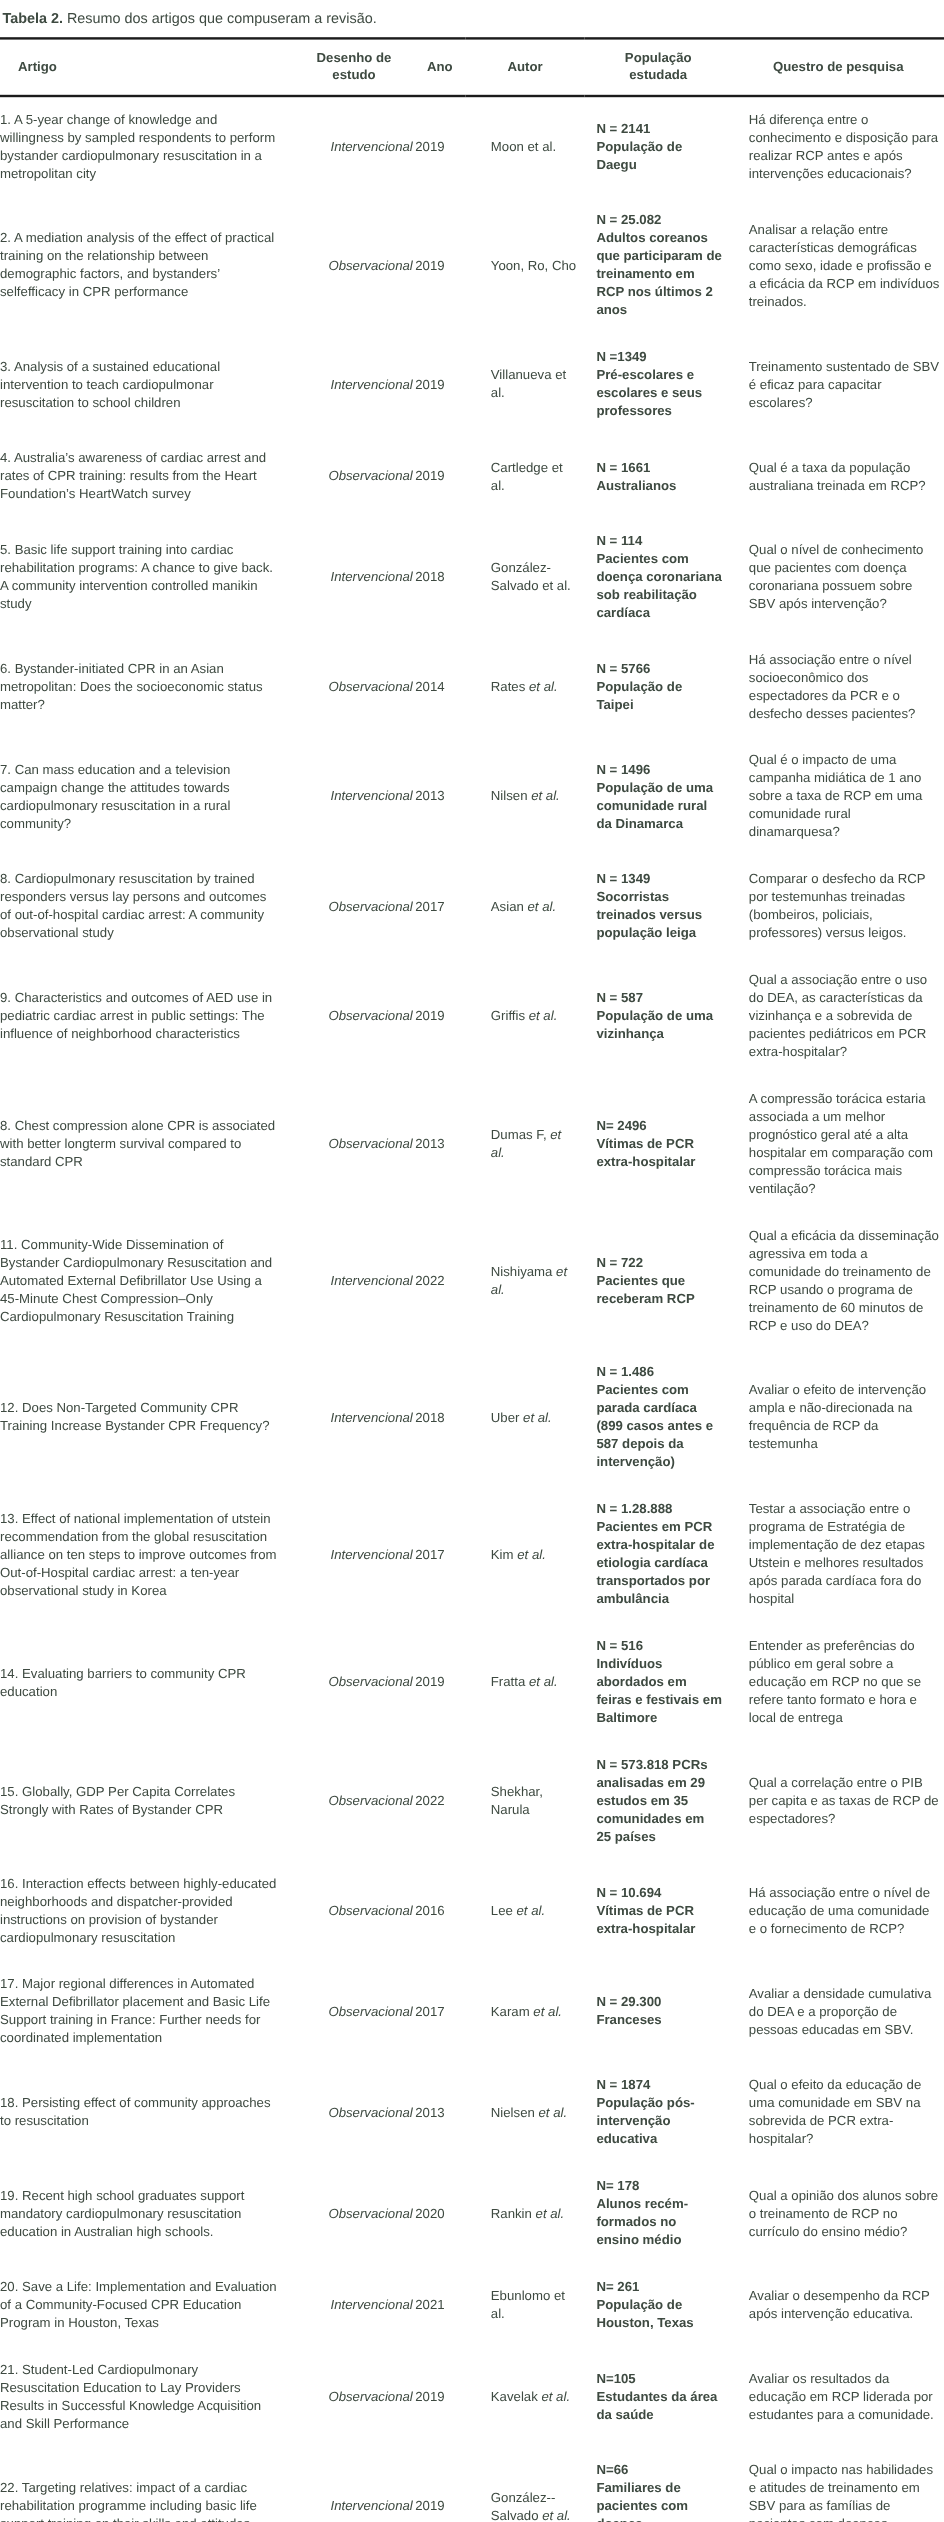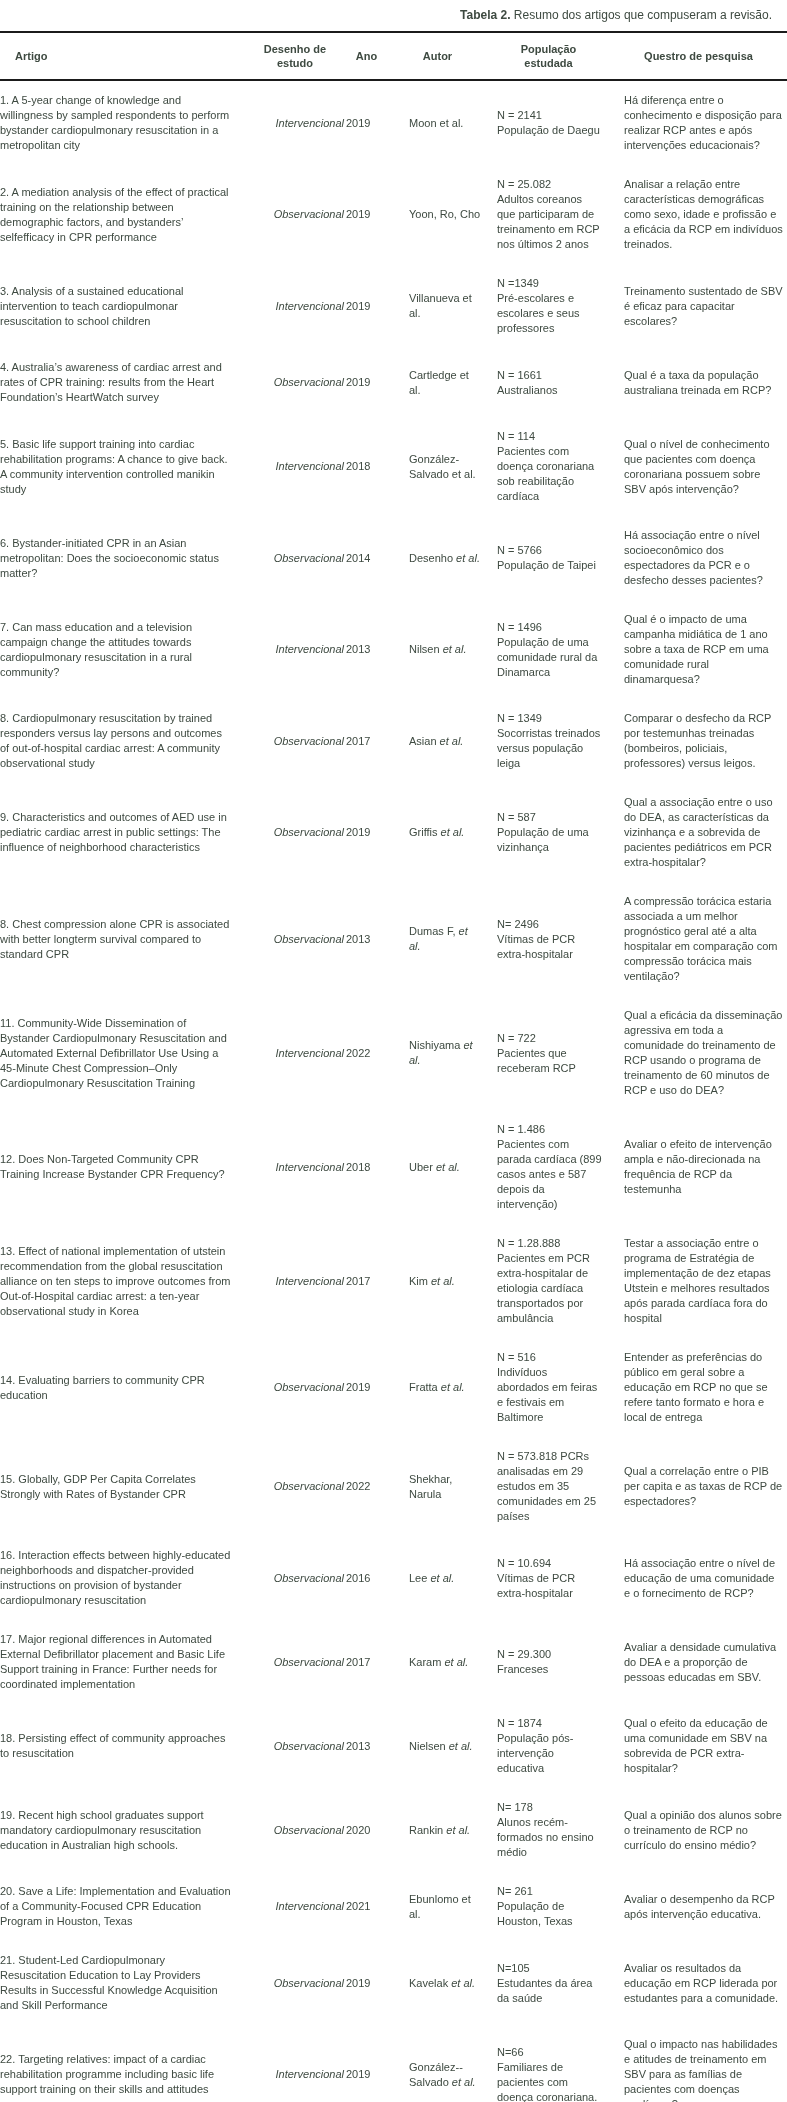--- a/index.html
+++ b/index.html
@@ -10,22 +10,21 @@
   body {
     width: 787px;
     min-height: 2102px;
     font-family: "Liberation Sans", sans-serif;
     color: #3e4a41;
     -webkit-font-smoothing: antialiased;
   }
   .table-title {
     font-size: 12px;
     line-height: 15px;
-    padding: 8px 15px 8px 18px;
-    text-align: right;
+    padding: 8px 15px 8px 2px;
   }
   .table-title .t-label { font-weight: bold; }
   table.review-table {
     width: 787px;
     table-layout: fixed;
     border-collapse: collapse;
     border-top: 2px solid #1b1b1b;
     border-bottom: 4px solid #0d0d0d;
   }
   col.w-article  { width: 245px; }
@@ -53,21 +52,21 @@
     line-height: 15px;
     vertical-align: middle;
     padding-top: 12px;
     padding-bottom: 12px;
     text-align: left;
   }
   .c-article  { padding-left: 0; padding-right: 14px; }
   .c-design   { text-align: right; font-style: italic; }
   .c-year     { text-align: left; }
   .c-author   { padding-left: 21px; padding-right: 5px; }
-  .c-pop      { padding-left: 10px; padding-right: 8px; white-space: pre-line; }
+  .c-pop      { padding-left: 10px; padding-right: 8px; white-space: pre-line; font-weight: bold; }
   .c-question { padding-left: 14px; padding-right: 4px; }
   em { }
 </style>
 </head>
 <body>
 
 <div class="table-title">
   <span class="t-label">Tabela 2.</span><span> Resumo dos artigos que compuseram a revisão.</span>
 </div>
 
@@ -135,21 +134,21 @@
         <td class="c-year">2018</td>
         <td class="c-author"><span>González-Salvado et al.</span></td>
         <td class="c-pop">N = 114
 Pacientes com doença coronariana sob reabilitação cardíaca</td>
         <td class="c-question">Qual o nível de conhecimento que pacientes com doença coronariana possuem sobre SBV após intervenção?</td>
       </tr>
       <tr>
         <td class="c-article">6. Bystander-initiated CPR in an Asian metropolitan: Does the socioeconomic status matter?</td>
         <td class="c-design">Observacional</td>
         <td class="c-year">2014</td>
-        <td class="c-author"><span>Desenho </span><em>et al.</em></td>
+        <td class="c-author"><span>Rates </span><em>et al.</em></td>
         <td class="c-pop">N = 5766
 População de Taipei</td>
         <td class="c-question">Há associação entre o nível socioeconômico dos espectadores da PCR e o desfecho desses pacientes?</td>
       </tr>
       <tr>
         <td class="c-article">7. Can mass education and a television campaign change the attitudes towards cardiopulmonary resuscitation in a rural community?</td>
         <td class="c-design">Intervencional</td>
         <td class="c-year">2013</td>
         <td class="c-author"><span>Nilsen </span><em>et al.</em></td>
         <td class="c-pop">N = 1496

